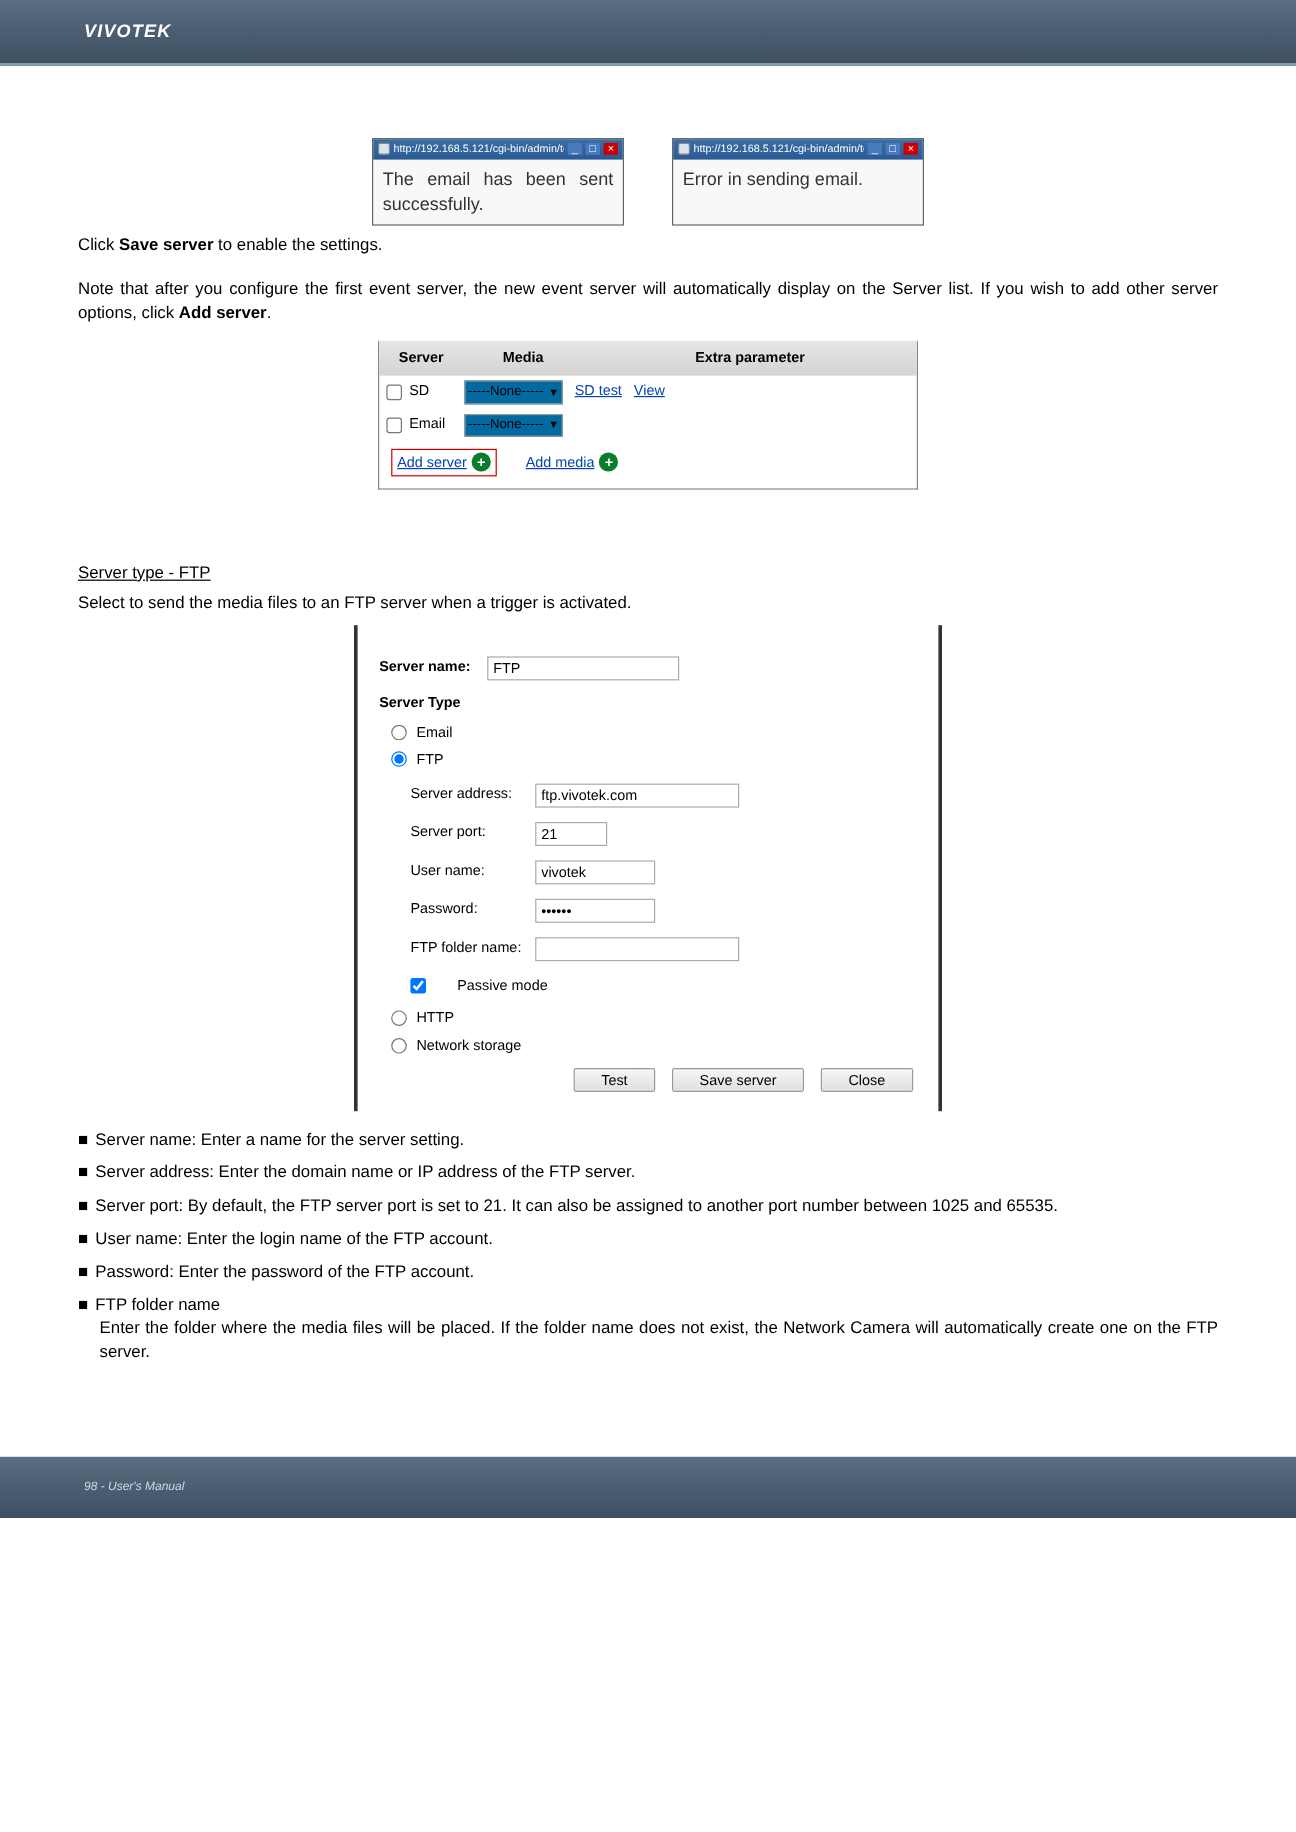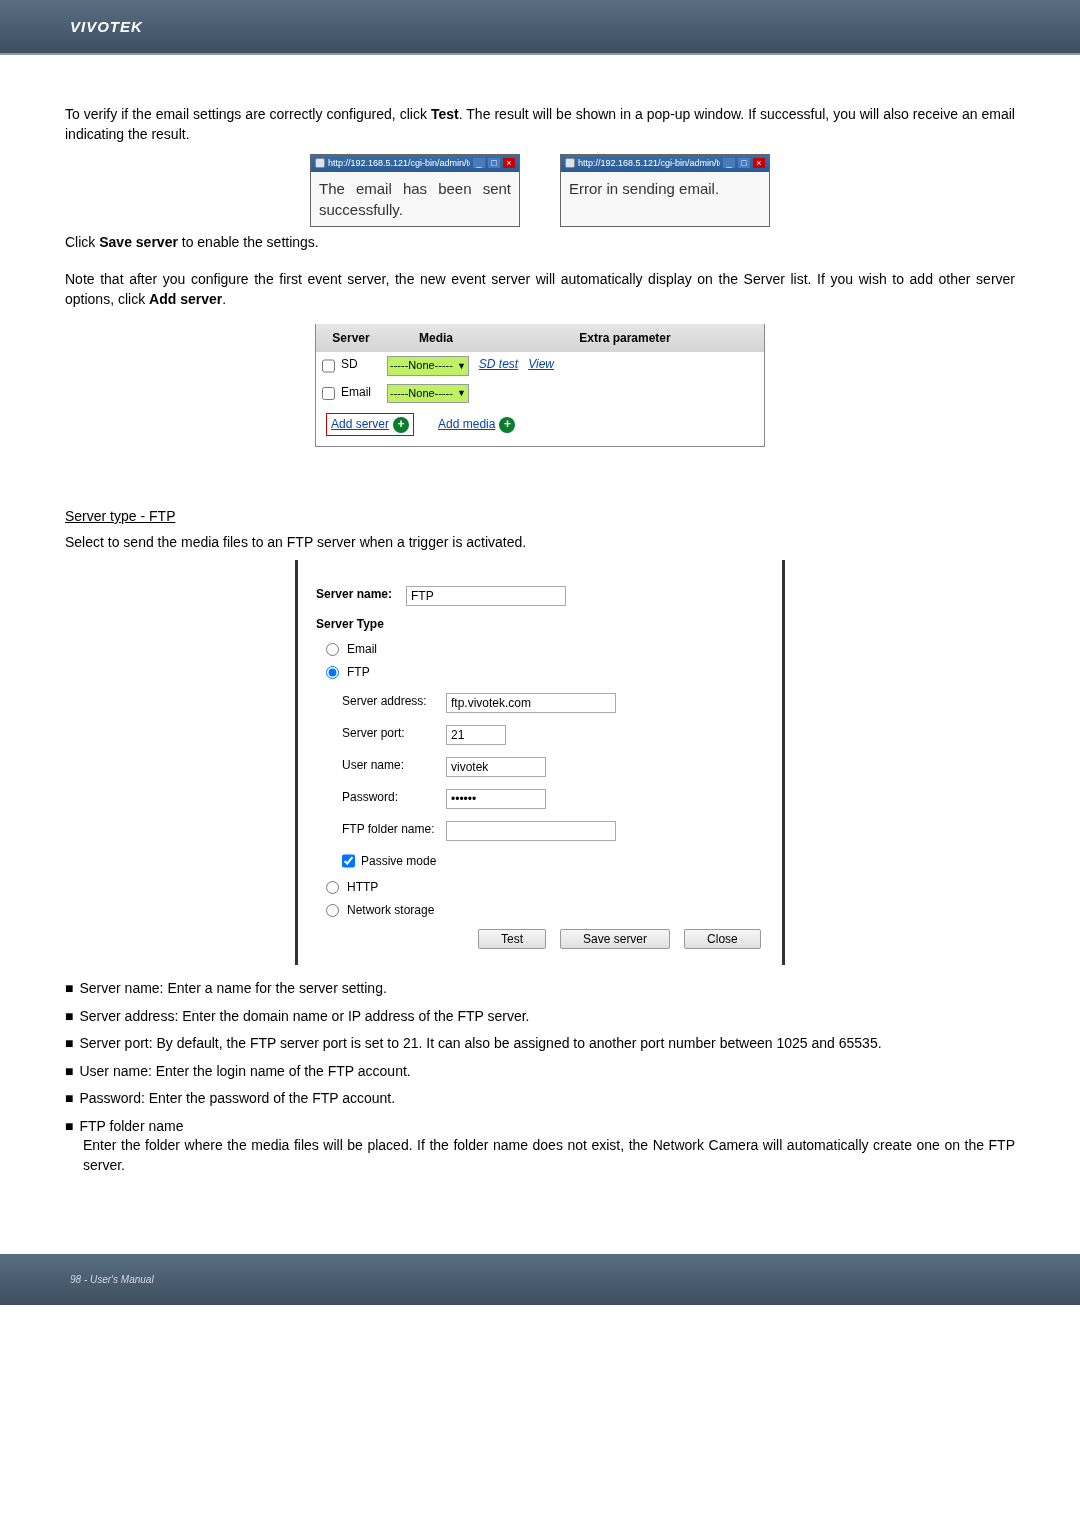--- a/index.html
+++ b/index.html
@@ -66,23 +66,23 @@
     background: linear-gradient(to bottom, #e6e6e6, #d4d4d4);
     font-weight: bold;
   }
   .action-header > div { padding: 6px 8px; }
   .action-header .c1 { width: 70px; text-align:center; }
   .action-header .c2 { width: 100px; text-align:center; }
   .action-header .c3 { flex:1; text-align:center; }
   .action-row { display:flex; padding:4px 6px; }
   .action-row .cb { margin-right:6px; }
   .action-row .label { width:46px; }
-  .action-row .sel { border:1px solid #999; background:#bef264; font-size:11px; padding:1px 2px; display:inline-flex; align-items:center; }
+  .action-row .sel { border:1px solid #999; background:#0369a1; font-size:11px; padding:1px 2px; display:inline-flex; align-items:center; }
   .action-row .sel .arrow { margin-left:4px; font-size:9px; }
-  .action-row .link { color:#0645ad; text-decoration:underline; margin-left:10px;font-style:italic; }
+  .action-row .link { color:#0645ad; text-decoration:underline; margin-left:10px; }
   .add-row { display:flex; gap:24px; padding:6px 10px 10px 10px; align-items:center; }
   .add-row .lbl { color:#0645ad; text-decoration:underline; }
   .add-row .plus { width:16px; height:16px; background:#0a7d2c; border-radius:50%; display:flex; align-items:center; justify-content:center; color:#fff; font-weight:bold; font-size:12px; margin-left:4px; }
   .highlight-box { border:1.5px solid #c00; padding:2px 4px; display:inline-flex; align-items:center; }
 
   .section-title { text-decoration: underline; margin-top: 60px; }
 
   .ftp-panel {
     border-left: 3px solid #333;
     border-right: 3px solid #333;
@@ -121,23 +121,20 @@
 </style>
 </head>
 <body>
 
 <div class="header">
   <span>VIVOTEK</span>
 </div>
 
 <div class="content">
 
-  <p>
-    <span>To verify if the email settings are correctly configured, click </span><b>Test</b><span>. The result will be shown in a pop-up window. If successful, you will also receive an email indicating the result.</span>
-  </p>
 
   <div class="popup-row">
     <div class="popup">
       <div class="popup-title">
         <span class="ie-icon"></span>
         <span class="txt">http://192.168.5.121/cgi-bin/admin/testserver.cgi - ...</span>
         <span class="winbtn min">_</span>
         <span class="winbtn max">□</span>
         <span class="winbtn">×</span>
       </div>
@@ -229,21 +226,21 @@
       <input type="text" style="width: 100px;" value="vivotek">
     </div>
     <div class="row">
       <span class="lbl-indent">Password:</span>
       <input type="text" style="width: 100px;" value="••••••">
     </div>
     <div class="row">
       <span class="lbl-indent">FTP folder name:</span>
       <input type="text" value="" style="">
     </div>
-    <div class="row" style="padding-left:26px;">
+    <div class="row" style="padding-left:26px;gap:20px;">
       <input type="checkbox" checked="" style="margin-right: 6px;">
       <span>Passive mode</span>
     </div>
     <div class="radio-row">
       <input type="radio" name="st" style="">
       <span>HTTP</span>
     </div>
     <div class="radio-row">
       <input type="radio" name="st" style="">
       <span>Network storage</span>

